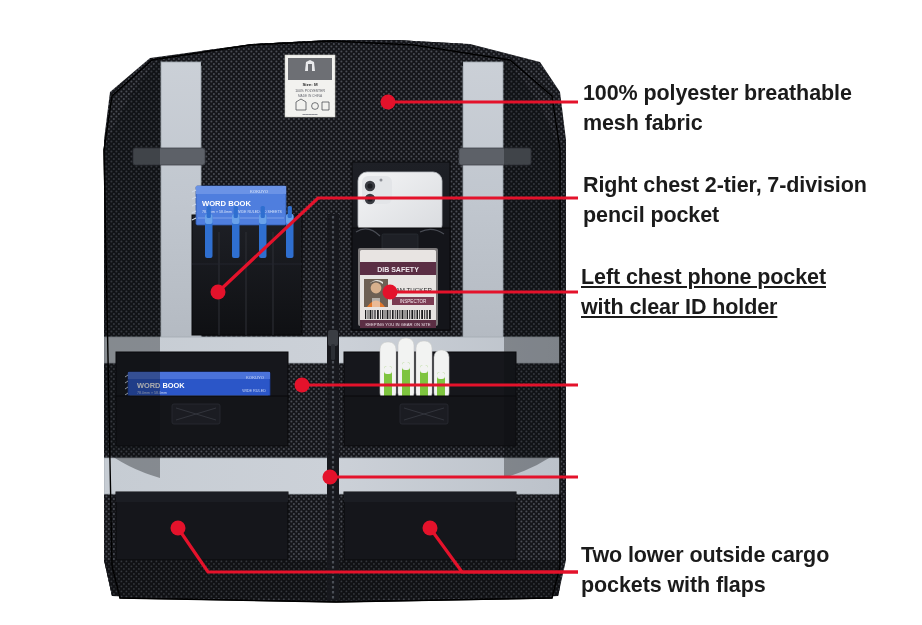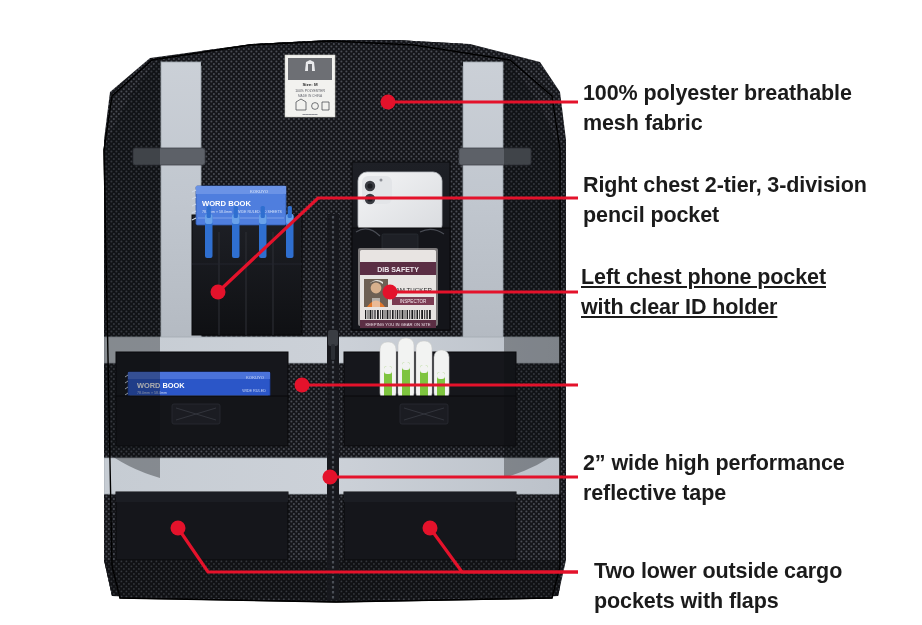--- a/index.html
+++ b/index.html
@@ -21,21 +21,21 @@
     line-height:30px;
     letter-spacing:-0.1px;
     white-space:pre-line;
     font-family:"Liberation Sans","DejaVu Sans",sans-serif;
   }
   .lbl-mesh{left:583px;top:78px;}
   .lbl-pencil{left:583px;top:170px;}
   .lbl-phone{left:581px;top:262px;text-decoration:underline;}
   .lbl-zipper{left:586px;top:370px;}
   .lbl-tape{left:583px;top:448px;}
-  .lbl-cargo{left:594px;top:540px;margin-top:16px;}
+  .lbl-cargo{left:581px;top:540px;}
 </style>
 </head>
 <body>
 
 <div id="stage">
 
   <svg class="vest-layer" viewBox="0 0 922 625">
     <defs>
 
       <pattern id="meshPat" width="5" height="5" patternUnits="userSpaceOnUse">
@@ -359,23 +359,21 @@
       <circle cx="302" cy="385" r="7.5"></circle>
       <circle cx="330" cy="477" r="7.5"></circle>
       <circle cx="178" cy="528" r="7.5"></circle>
       <circle cx="430" cy="528" r="7.5"></circle>
     </g>
   </svg>
 
   <div class="labels">
     <div class="label lbl-mesh">100% polyester breathable
 mesh fabric</div>
-    <div class="label lbl-pencil">Right chest 2-tier, 3-division
+    <div class="label lbl-pencil">Right chest 2-tier, 7-division
 pencil pocket</div>
     <div class="label lbl-phone">Left chest phone pocket
 with clear ID holder</div>
-    <div class="label lbl-tape">2” wide high performance
-reflective tape</div>
     <div class="label lbl-cargo">Two lower outside cargo
 pockets with flaps</div>
   </div>
 
 </div>
 
 </body></html>

